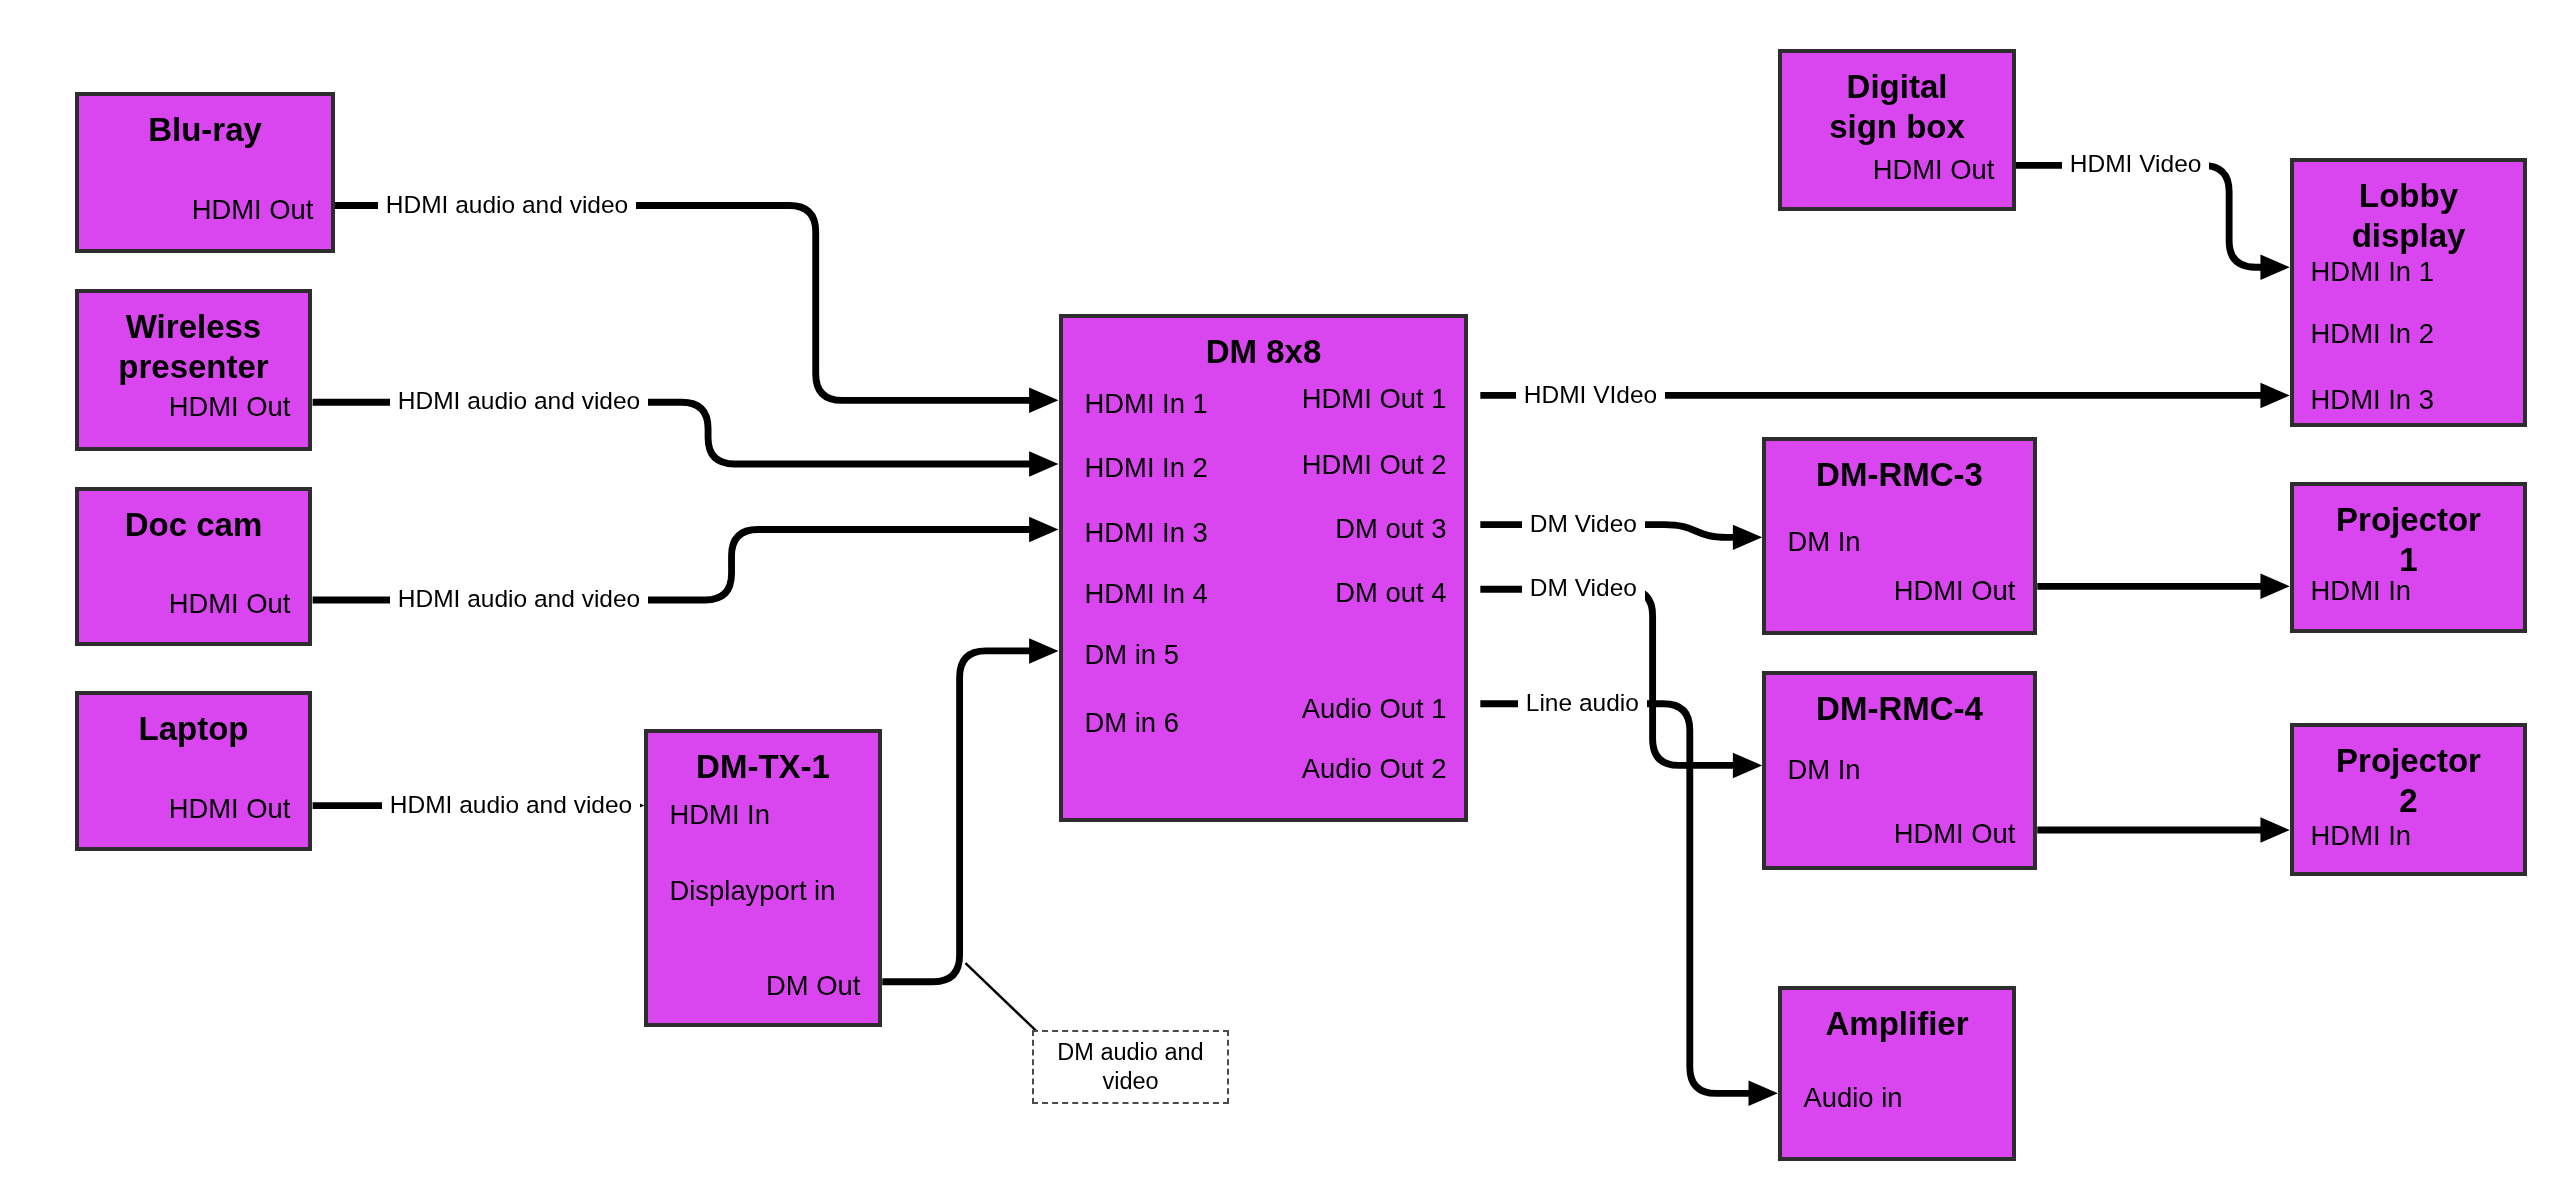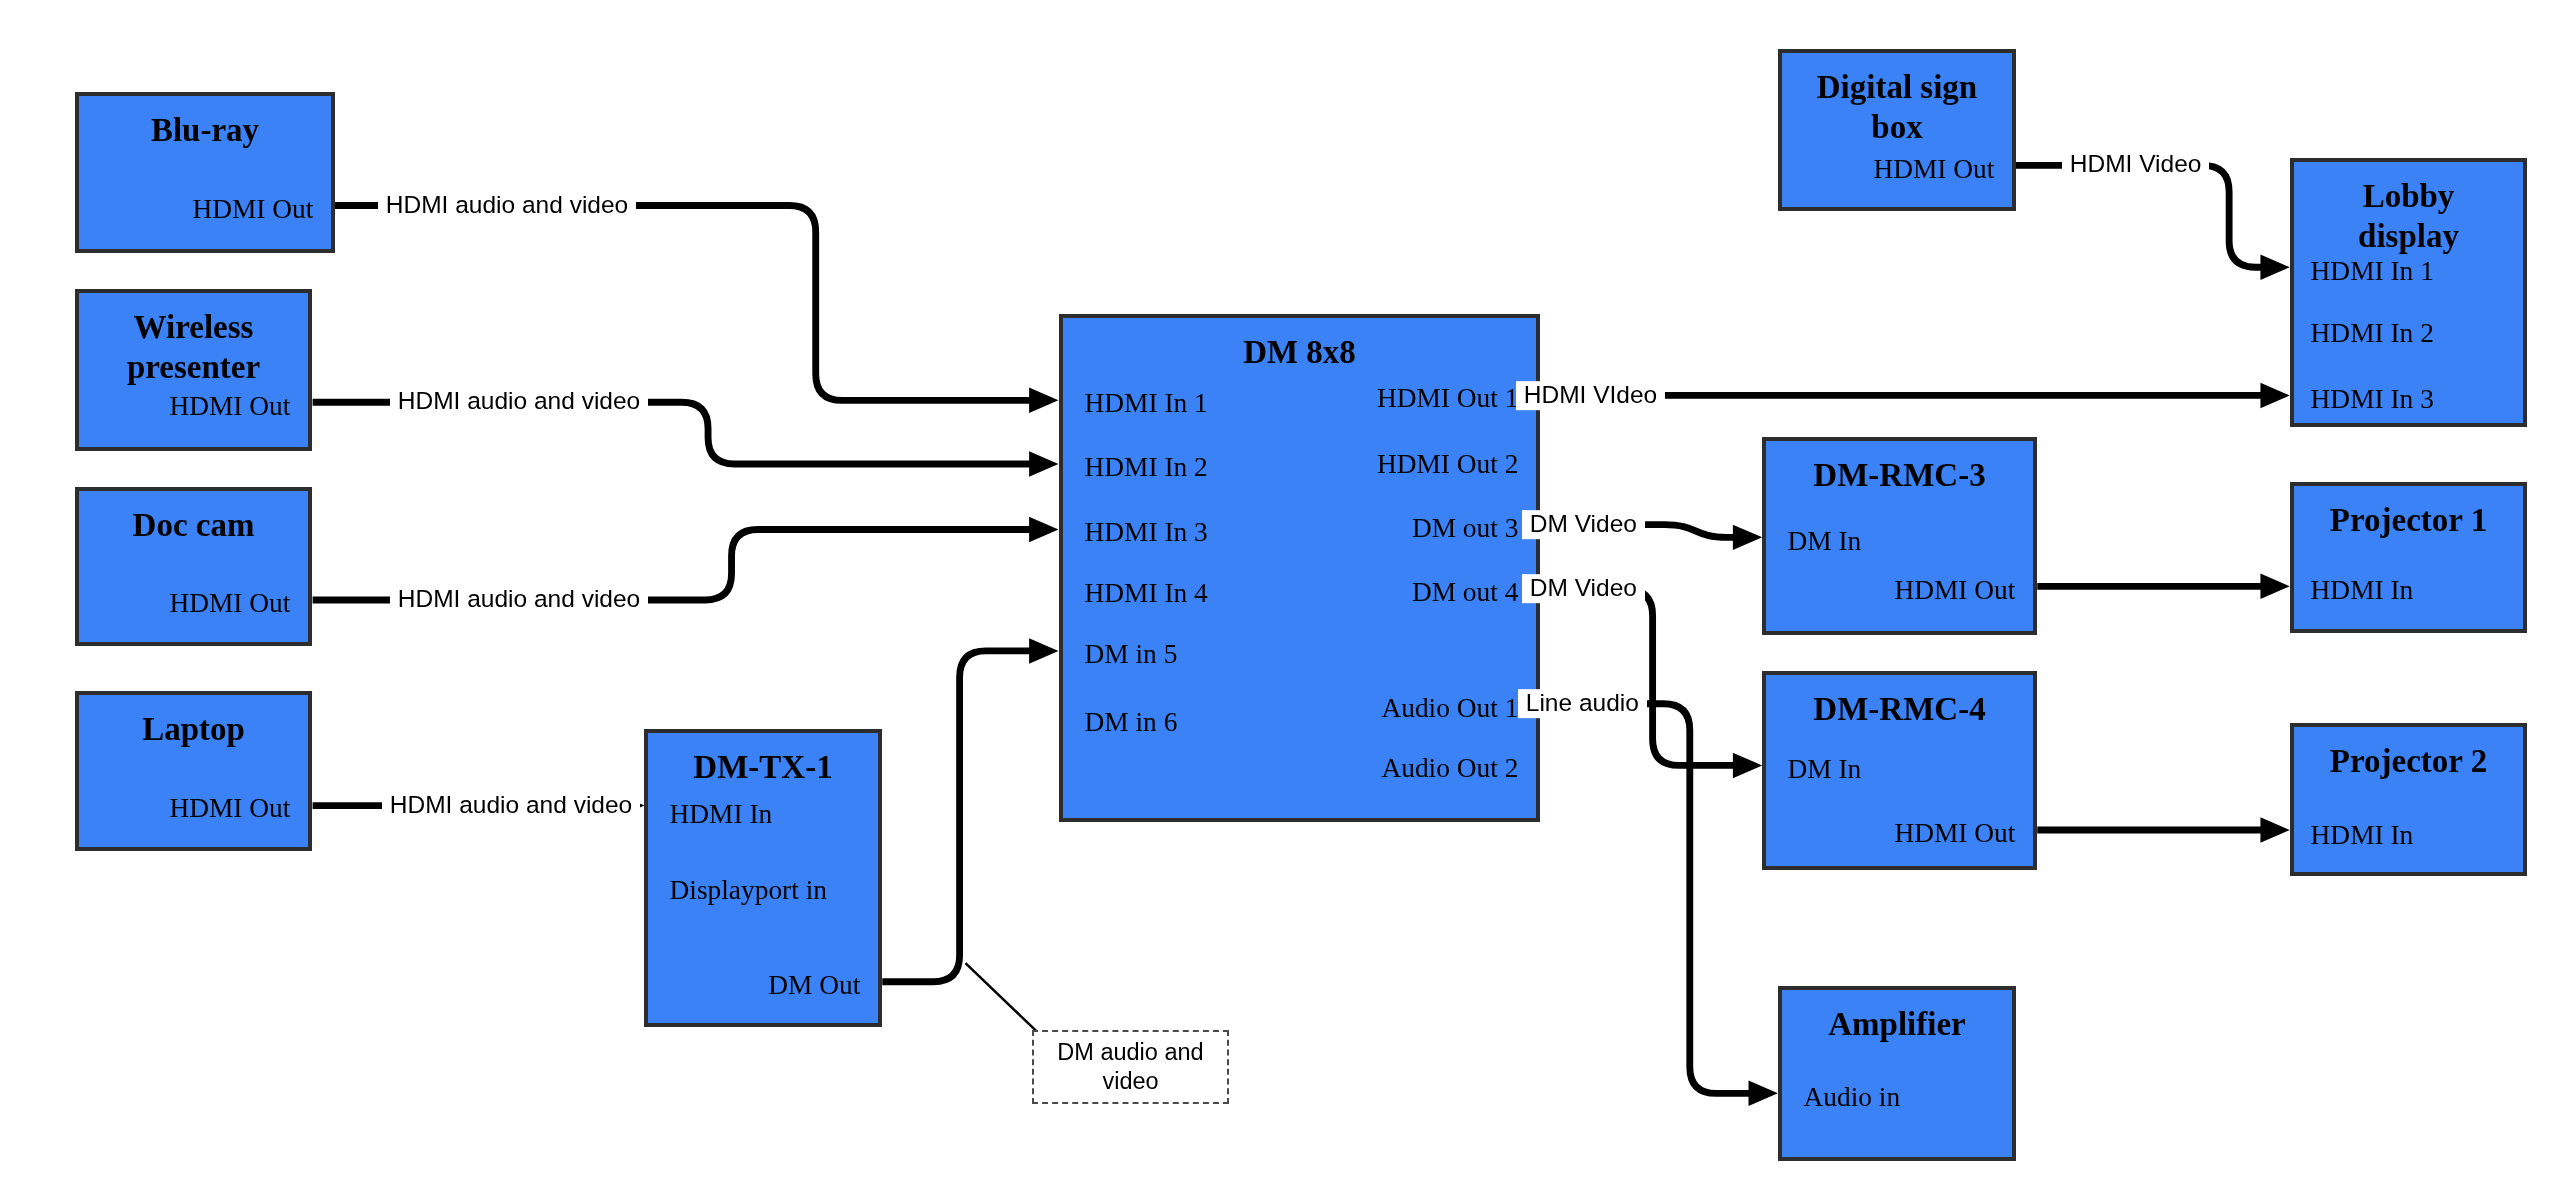--- a/index.html
+++ b/index.html
@@ -6,24 +6,23 @@
   #canvas{
     position:relative;
     width:2576px;height:1201px;
     background:#ffffff;
     font-family:"Liberation Sans", sans-serif;
     overflow:hidden;
   }
   #wires{position:absolute;left:0;top:0;width:2576px;height:1201px;}
   .node{
     position:absolute;
-    background:#3b82f6;
+    background:#d946ef;
     border:4.9px solid #2d2d2d;
     box-sizing:border-box;
-    font-family:Liberation Serif, serif;
   }
   .node-title{
     position:absolute;
     left:0;right:0;top:13.7px;
     padding:0 29px;
     text-align:center;
     font-size:33px;
     font-weight:bold;
     line-height:1.22;
     color:#000000;
@@ -120,21 +119,21 @@
     <span class="port right" style="top:114px">HDMI Out</span>
   </div>
 
   <div class="node" style="left:644px;top:729px;width:238px;height:298px">
     <div class="node-title">DM-TX-1</div>
     <span class="port left" style="top:82px">HDMI In</span>
     <span class="port left" style="top:158px">Displayport in</span>
     <span class="port right" style="top:253px">DM Out</span>
   </div>
 
-  <div class="node" style="left:1059px;top:314px;width:481px;height:508px">
+  <div class="node" style="left:1059px;top:314px;width:409px;height:508px">
     <div class="node-title">DM 8x8</div>
     <span class="port left" style="top:86px">HDMI In 1</span>
     <span class="port left" style="top:150px">HDMI In 2</span>
     <span class="port left" style="top:215px">HDMI In 3</span>
     <span class="port left" style="top:276px">HDMI In 4</span>
     <span class="port left" style="top:337px">DM in 5</span>
     <span class="port left" style="top:405px">DM in 6</span>
     <span class="port right" style="top:81px">HDMI Out 1</span>
     <span class="port right" style="top:147px">HDMI Out 2</span>
     <span class="port right" style="top:211px">DM out 3</span>

